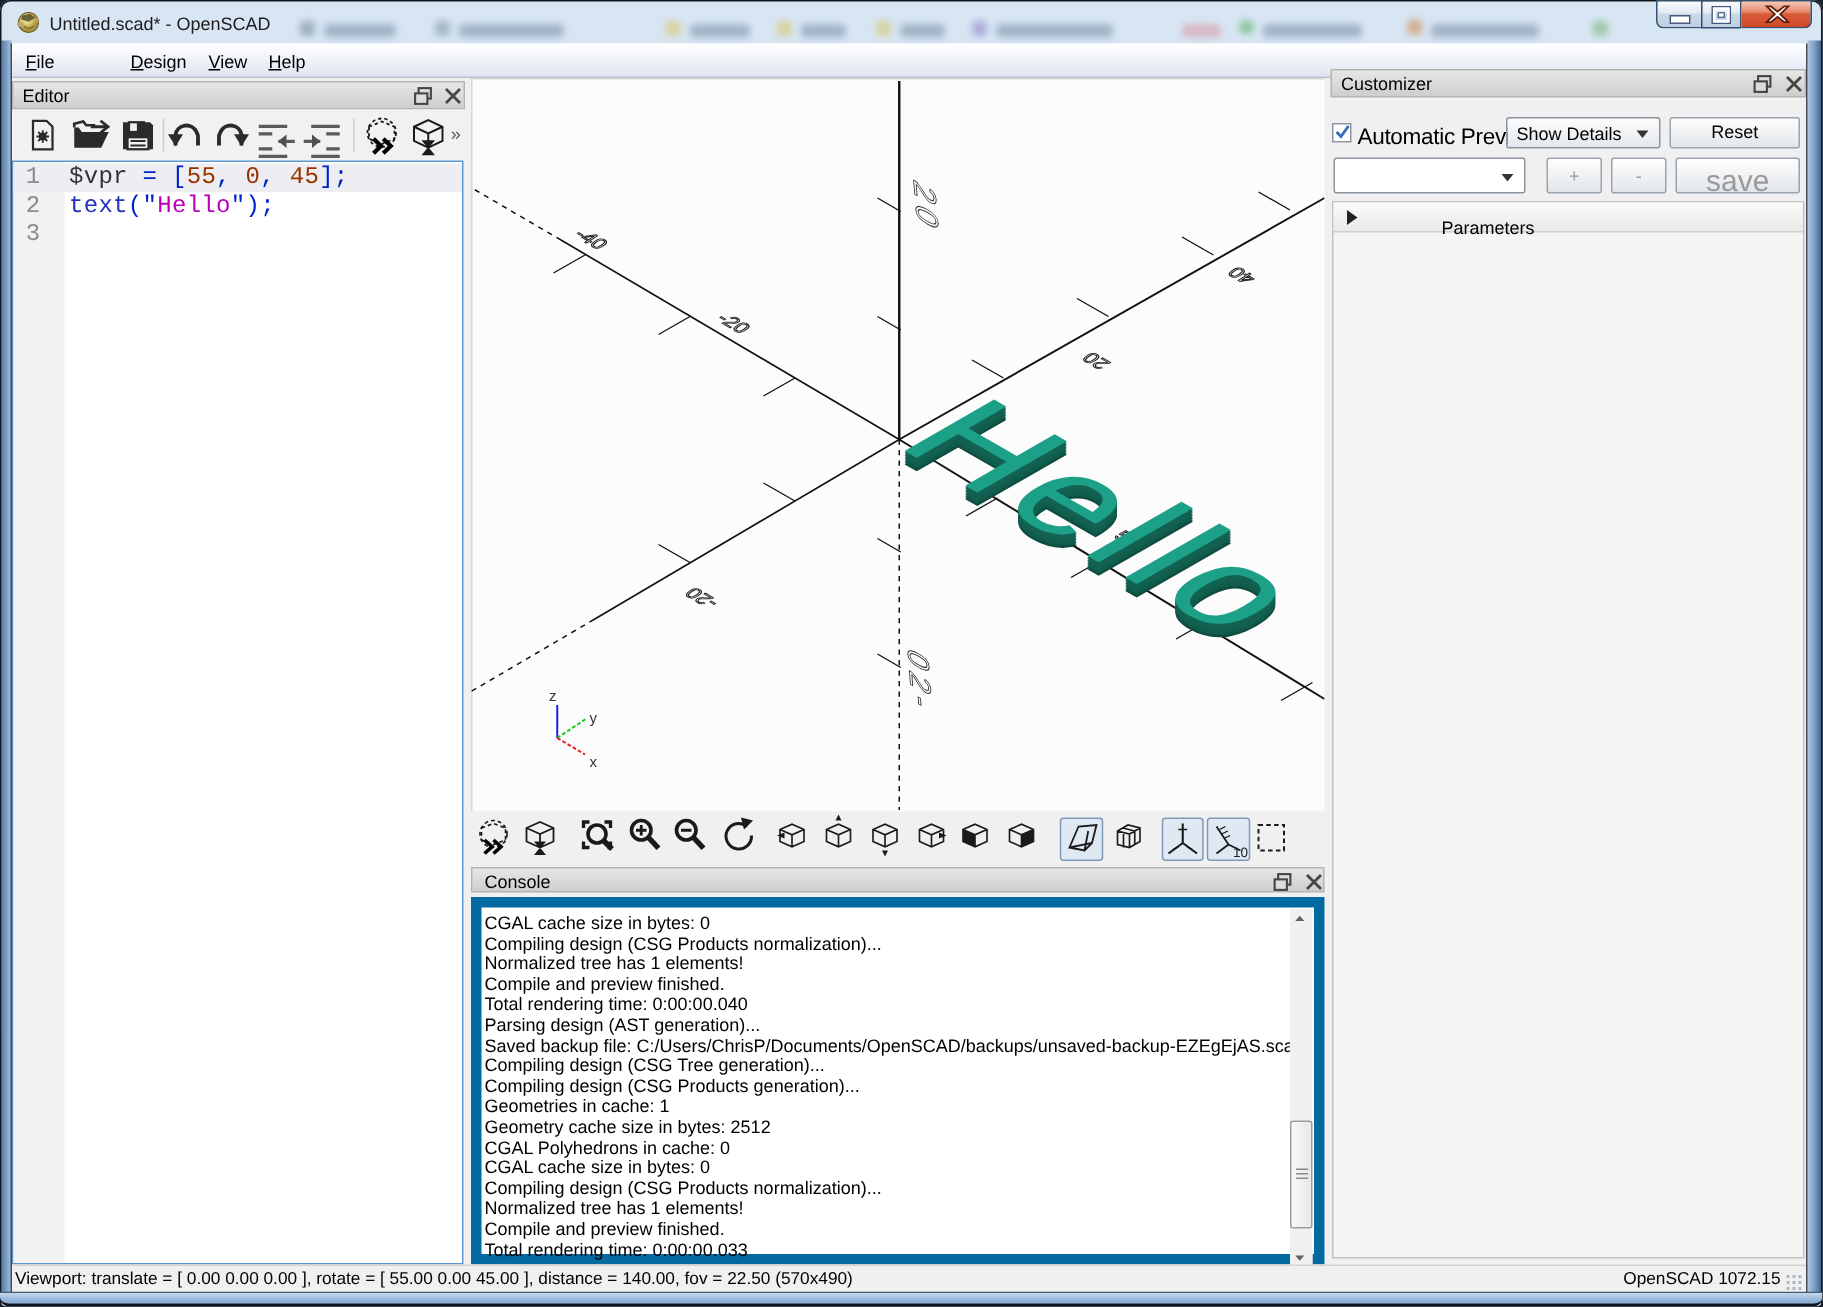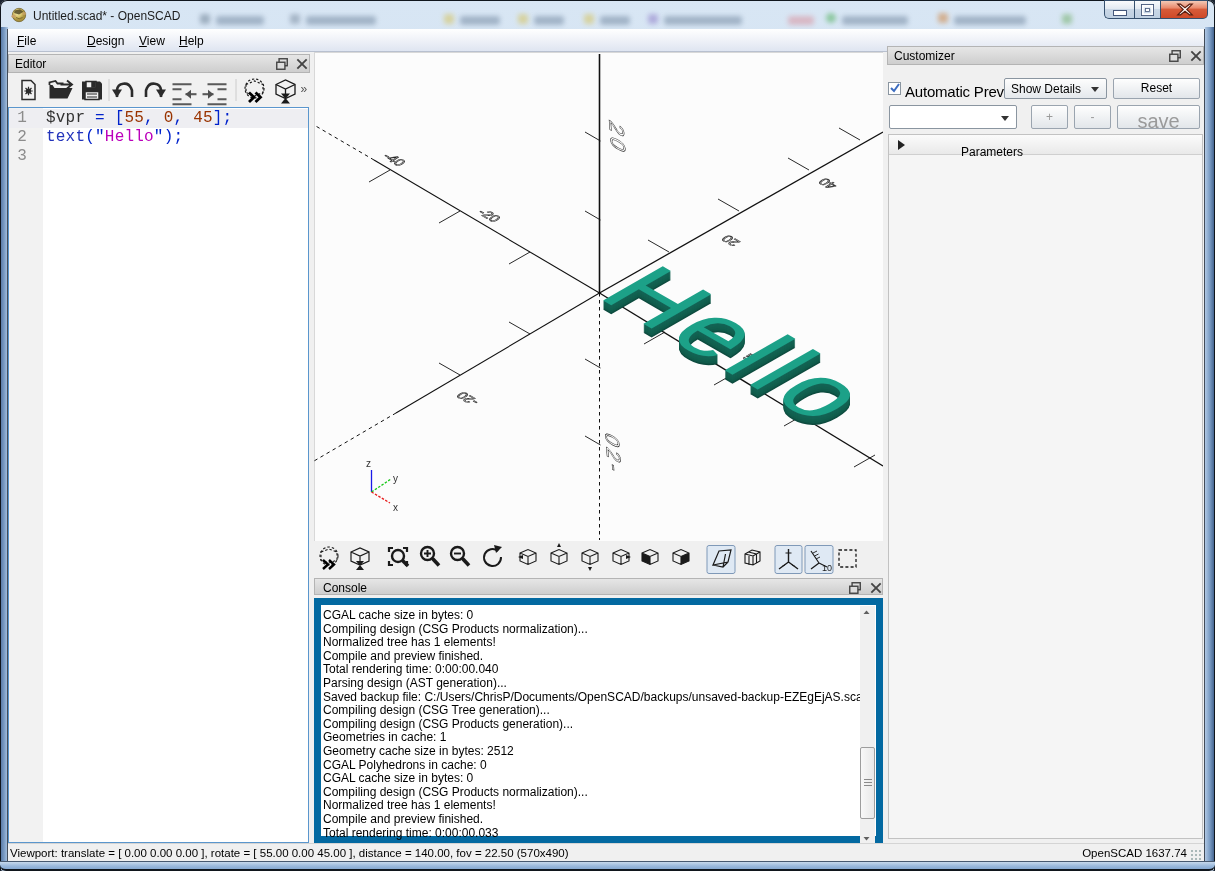--- a/index.html
+++ b/index.html
@@ -410,16 +410,16 @@
       <svg style="position:absolute;left:7px;top:5px;" width="10" height="10" viewBox="0 0 10 10">
           <path d="M2 0 L9 5 L2 10 Z" fill="#222"></path>
         </svg>
       <div style="position:absolute;left:24px;top:10px;margin-left:48px;">Parameters</div>
     </div>
   </div>
 </div>
 
 <div id="statusbar" class="abs">
   <div style="position:absolute;left:2px;top:3px;">Viewport: translate = [ 0.00 0.00 0.00 ], rotate = [ 55.00 0.00 45.00 ], distance = 140.00, fov = 22.50 (570x490)</div>
-  <div style="position:absolute;right:17px;top:3px;">OpenSCAD 1637.74</div>
+  <div style="position:absolute;right:17px;top:3px;">OpenSCAD 1072.15</div>
   <div style="position:absolute;right:3px;bottom:2px;width:10px;height:10px;background:radial-gradient(circle at 1px 1px,#9aa 1px,transparent 1.3px);background-size:4px 4px;opacity:.8;"></div>
 </div>
 <div id="bottomstrip" class="abs"></div>
 
 </body></html>

